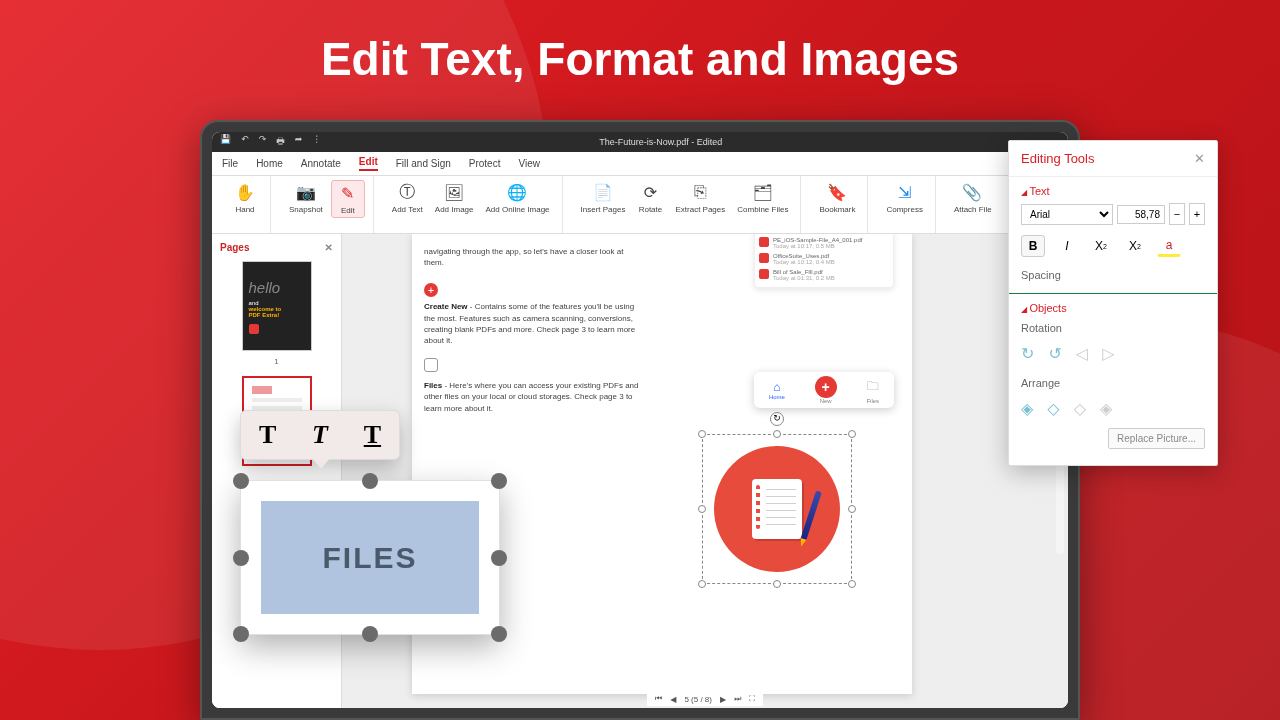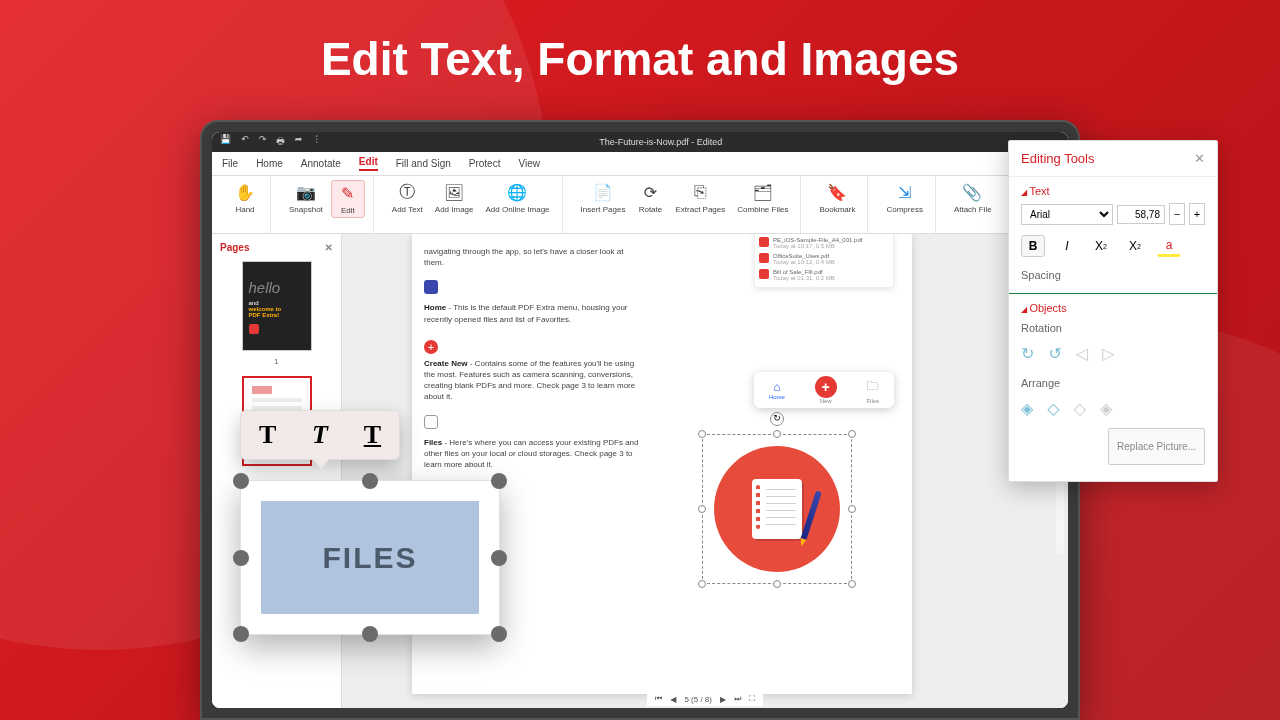--- a/index.html
+++ b/index.html
@@ -72,21 +72,21 @@
   .ep-num{width:48px;border:1px solid #ccc;padding:3px 4px;font-size:10px;text-align:right}
   .ep-spin{width:16px;height:22px;border:1px solid #ccc;display:flex;align-items:center;justify-content:center;font-size:11px;cursor:pointer}
   .ep-fmt{display:flex;gap:10px;padding:4px 0;align-items:center}
   .ep-fmtbtn{width:24px;height:22px;display:flex;align-items:center;justify-content:center;border:1px solid transparent;border-radius:3px;cursor:pointer;font-size:12px}
   .ep-fmtbtn.on{border-color:#ccc;background:#f7f7f7;font-weight:700}
   .ep-sub{font-size:11px;color:#666;margin:8px 0 4px}
   .ep-field{display:flex;justify-content:space-between;align-items:center;margin-bottom:6px}
   .ep-iconrow{display:flex;gap:14px;padding:6px 0;color:#7bbfd6;font-size:16px}
   .ep-iconrow span{cursor:pointer}
   .ep-iconrow .dim{color:#ccc}
-  .ep-replace{float:right;border:1px solid #ccc;background:#fafafa;padding:12px 8px;font-size:10px;color:#888;border-radius:2px;cursor:pointer;margin-top:4px}
+  .ep-replace{float:right;border:1px solid #ccc;background:#fafafa;padding:4px 8px;font-size:10px;color:#888;border-radius:2px;cursor:pointer;margin-top:4px}
   
   .callout-text{position:absolute;left:240px;top:410px;width:160px;height:50px;background:#f2e9e9;border:1px solid #ddd;border-radius:6px;display:flex;align-items:center;justify-content:space-around;box-shadow:0 8px 20px rgba(0,0,0,.25);z-index:40;font-family:Georgia,serif}
   .callout-text span{font-size:26px;font-weight:700}
   .callout-text::after{content:"";position:absolute;bottom:-10px;left:70px;border-left:10px solid transparent;border-right:10px solid transparent;border-top:12px solid #f2e9e9}
   .callout-files{position:absolute;left:240px;top:480px;width:260px;height:155px;background:#fff;border:1px solid #e0e0e0;box-shadow:0 12px 30px rgba(0,0,0,.3);z-index:40}
   .cf-inner{position:absolute;inset:20px;background:#b0c4e0;display:flex;align-items:center;justify-content:center;font-size:30px;font-weight:800;color:#4a5a6a;letter-spacing:2px}
   .cf-h{position:absolute;width:16px;height:16px;background:#6b6b6b;border-radius:50%}
   sub{font-size:7px}
 </style>
 </head>
@@ -205,24 +205,20 @@
             <div style="width:10px;height:10px;background:#e53935;border-radius:2px;margin-top:6px"></div>
           </div>
           <div class="thumb-num">1</div>
           <div class="thumb2"></div>
         </div>
 
         <div class="canvas">
           <div class="page">
             <div class="doc-text" style="width:220px">navigating through the app, so let's have a closer look at them.</div>
 
-            <div class="doc-block" style="width:220px">
-              <div class="doc-icon" style="background:#3949ab"></div>
-              <div class="doc-text"><b>Home</b><span> - This is the default PDF Extra menu, housing your recently opened files and list of Favorites.</span></div>
-            </div>
 
             <div class="doc-block" style="width:220px">
               <div class="doc-icon" style="background:#e53935;border-radius:50%;color:#fff;text-align:center;line-height:14px;font-size:11px">+</div>
               <div class="doc-text"><b>Create New</b><span> - Contains some of the features you'll be using the most. Features such as camera scanning, conversions, creating blank PDFs and more. Check page 3 to learn more about it.</span></div>
             </div>
 
             <div class="doc-block" style="width:220px">
               <div class="doc-icon" style="border:1px solid #999;background:#fff"></div>
               <div class="doc-text"><b>Files</b><span> - Here's where you can access your existing PDFs and other files on your local or cloud storages. Check page 3 to learn more about it.</span></div>
             </div>

